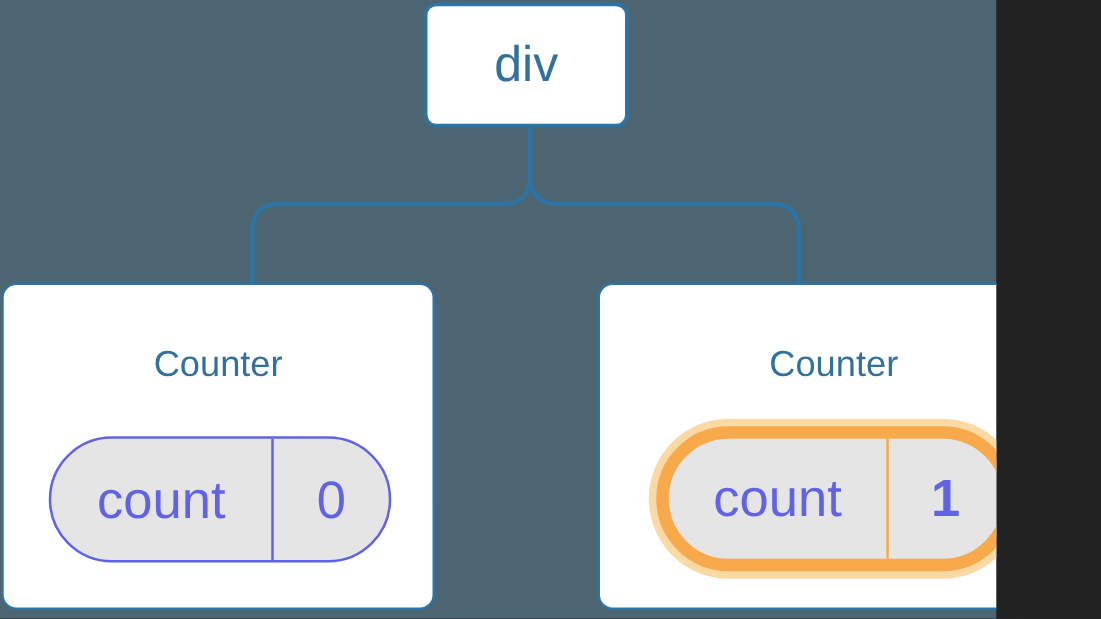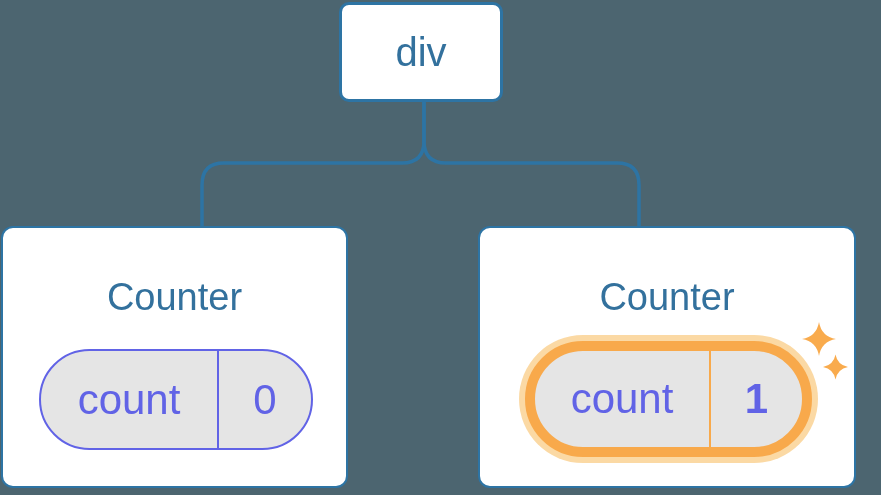--- a/index.html
+++ b/index.html
@@ -1,20 +1,20 @@
 <!DOCTYPE html>
 <html style="--bg: #4c6570; --line: #2d74a4; --heading: #33719d; --purple: #6163e6; --orange: #f8a94b; --halo: #fbd9a4; --sparkle: #f9ab4d;"><head>
 <meta charset="utf-8">
 <style>
   html, body { margin: 0; padding: 0; background: #222; }
   * { box-sizing: border-box; }
 
   .canvas {
     position: relative;
-    width: 881px;
+    width: 797px;
     height: 495px;
     overflow: hidden;
     background: var(--bg, #4c6570);
     font-family: "Liberation Sans", sans-serif;
   }
 
   .connector-svg {
     position: absolute;
     left: 0; top: 0;
     width: 881px; height: 495px;
@@ -50,21 +50,21 @@
     border-radius: 12px;
   }
   .card.left  { left: 1px;   width: 347px; }
   .card.right { left: 478px; width: 378px; }
 
   .card-title {
     position: absolute;
     left: 0; top: 50px;
     width: 100%;
     text-align: center;
-    font-size: 38px;
+    font-size: 29px;
     font-weight: 500;
     line-height: 1;
     color: var(--heading, #33719d);
   }
 
   .pill {
     position: absolute;
     display: flex;
     align-items: stretch;
     background: #e5e5e5;

